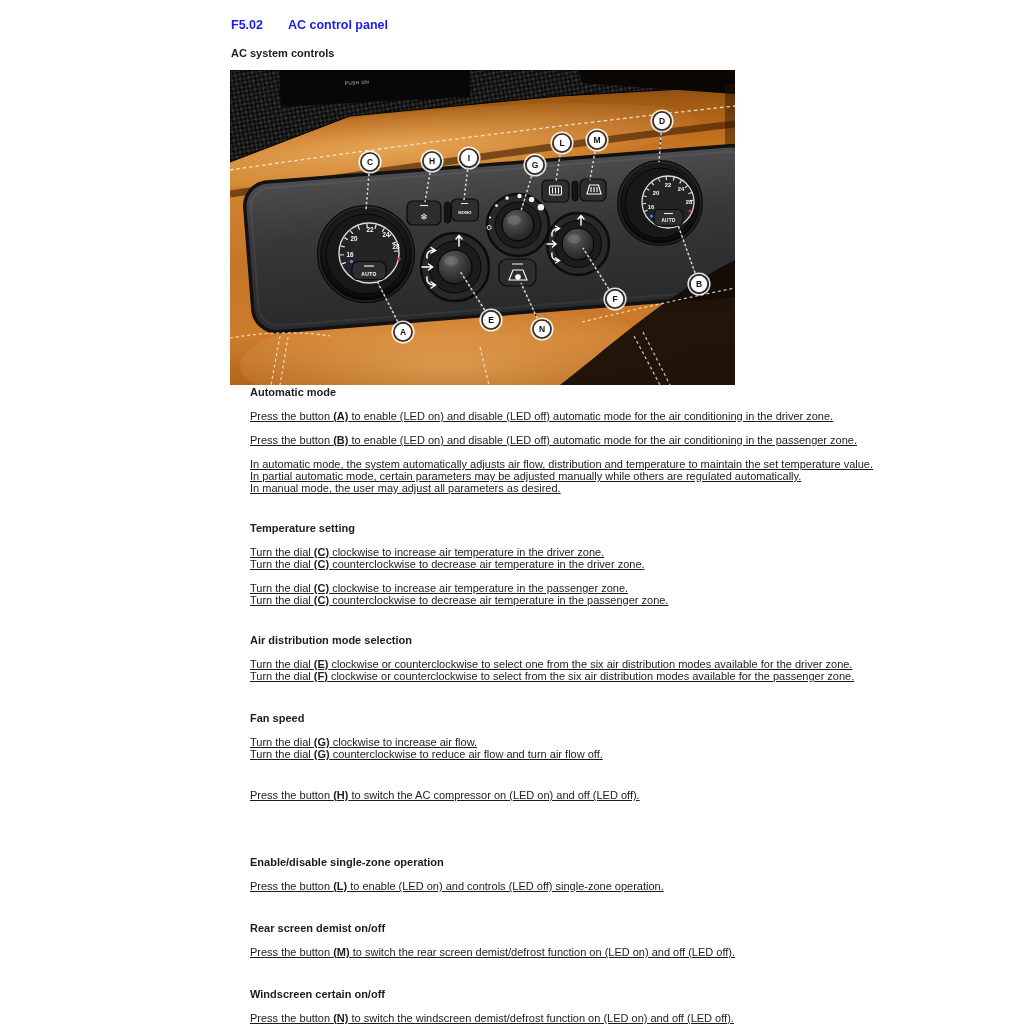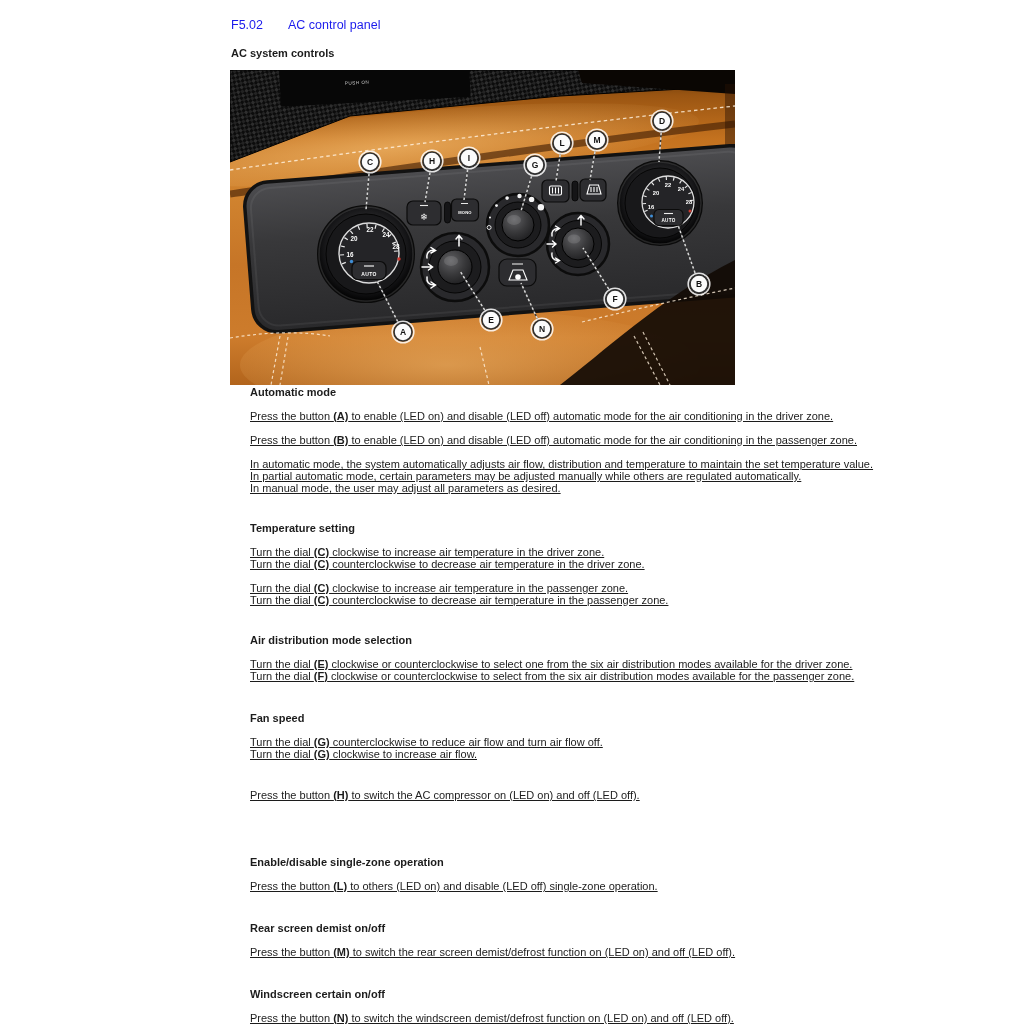--- a/index.html
+++ b/index.html
@@ -1,18 +1,18 @@
 <!DOCTYPE html>
 <html><head>
 <meta charset="utf-8">
 <style>
   html,body{margin:0;padding:0;background:#ffffff;}
   .page{position:relative;width:1024px;height:1024px;background:#fff;overflow:hidden;
         font-family:"Liberation Sans",sans-serif;color:#1c1c1c;}
-  .title-row{position:absolute;left:231px;top:18px;font-size:12.5px;font-weight:normal;color:#1b1bec;white-space:nowrap;}
+  .title-row{position:absolute;left:231px;top:18px;font-size:12.5px;font-weight:bold;color:#1b1bec;white-space:nowrap;}
   .title-row .code{display:inline-block;width:57px;}
   .subtitle{position:absolute;left:231px;top:47px;font-size:11px;font-weight:bold;white-space:nowrap;}
   .figure{position:absolute;left:230px;top:70px;width:505px;height:315px;}
   .figure svg{display:block;font-family:"Liberation Sans",sans-serif;}
   .sec{position:absolute;left:231px;margin-left:19px;}
   .sec h3{font-size:11px;font-weight:bold;margin:0 0 12px 0;line-height:12px;white-space:nowrap;}
   .para{margin:0 0 12px 0;text-decoration:underline;}
   .line{font-size:11px;line-height:12px;white-space:nowrap;}
   .line b{font-weight:bold;}
 </style>
@@ -373,35 +373,35 @@
     <h3>Air distribution mode selection</h3>
     <div class="para">
       <div class="line"><span>Turn the dial </span><b>(E)</b><span> clockwise or counterclockwise to select one from the six air distribution modes available for the driver zone.</span></div>
       <div class="line"><span>Turn the dial </span><b>(F)</b><span> clockwise or counterclockwise to select from the six air distribution modes available for the passenger zone.</span></div>
     </div>
   </div>
 
   <div class="sec" style="top:712px">
     <h3>Fan speed</h3>
     <div class="para">
+      <div class="line"><span>Turn the dial </span><b>(G)</b><span> clockwise to increase air flow.</span></div>
       <div class="line"><span>Turn the dial </span><b>(G)</b><span> counterclockwise to reduce air flow and turn air flow off.</span></div>
-      <div class="line"><span>Turn the dial </span><b>(G)</b><span> clockwise to increase air flow.</span></div>
     </div>
   </div>
 
   <div class="sec" style="top:789px">
     <div class="para">
       <div class="line"><span>Press the button </span><b>(H)</b><span> to switch the AC compressor on (LED on) and off (LED off).</span></div>
     </div>
   </div>
 
   <div class="sec" style="top:856px">
     <h3>Enable/disable single-zone operation</h3>
     <div class="para">
-      <div class="line"><span>Press the button </span><b>(L)</b><span> to others (LED on) and disable (LED off) single-zone operation.</span></div>
+      <div class="line"><span>Press the button </span><b>(L)</b><span> to enable (LED on) and controls (LED off) single-zone operation.</span></div>
     </div>
   </div>
 
   <div class="sec" style="top:922px">
     <h3>Rear screen demist on/off</h3>
     <div class="para">
       <div class="line"><span>Press the button </span><b>(M)</b><span> to switch the rear screen demist/defrost function on (LED on) and off (LED off).</span></div>
     </div>
   </div>
 

